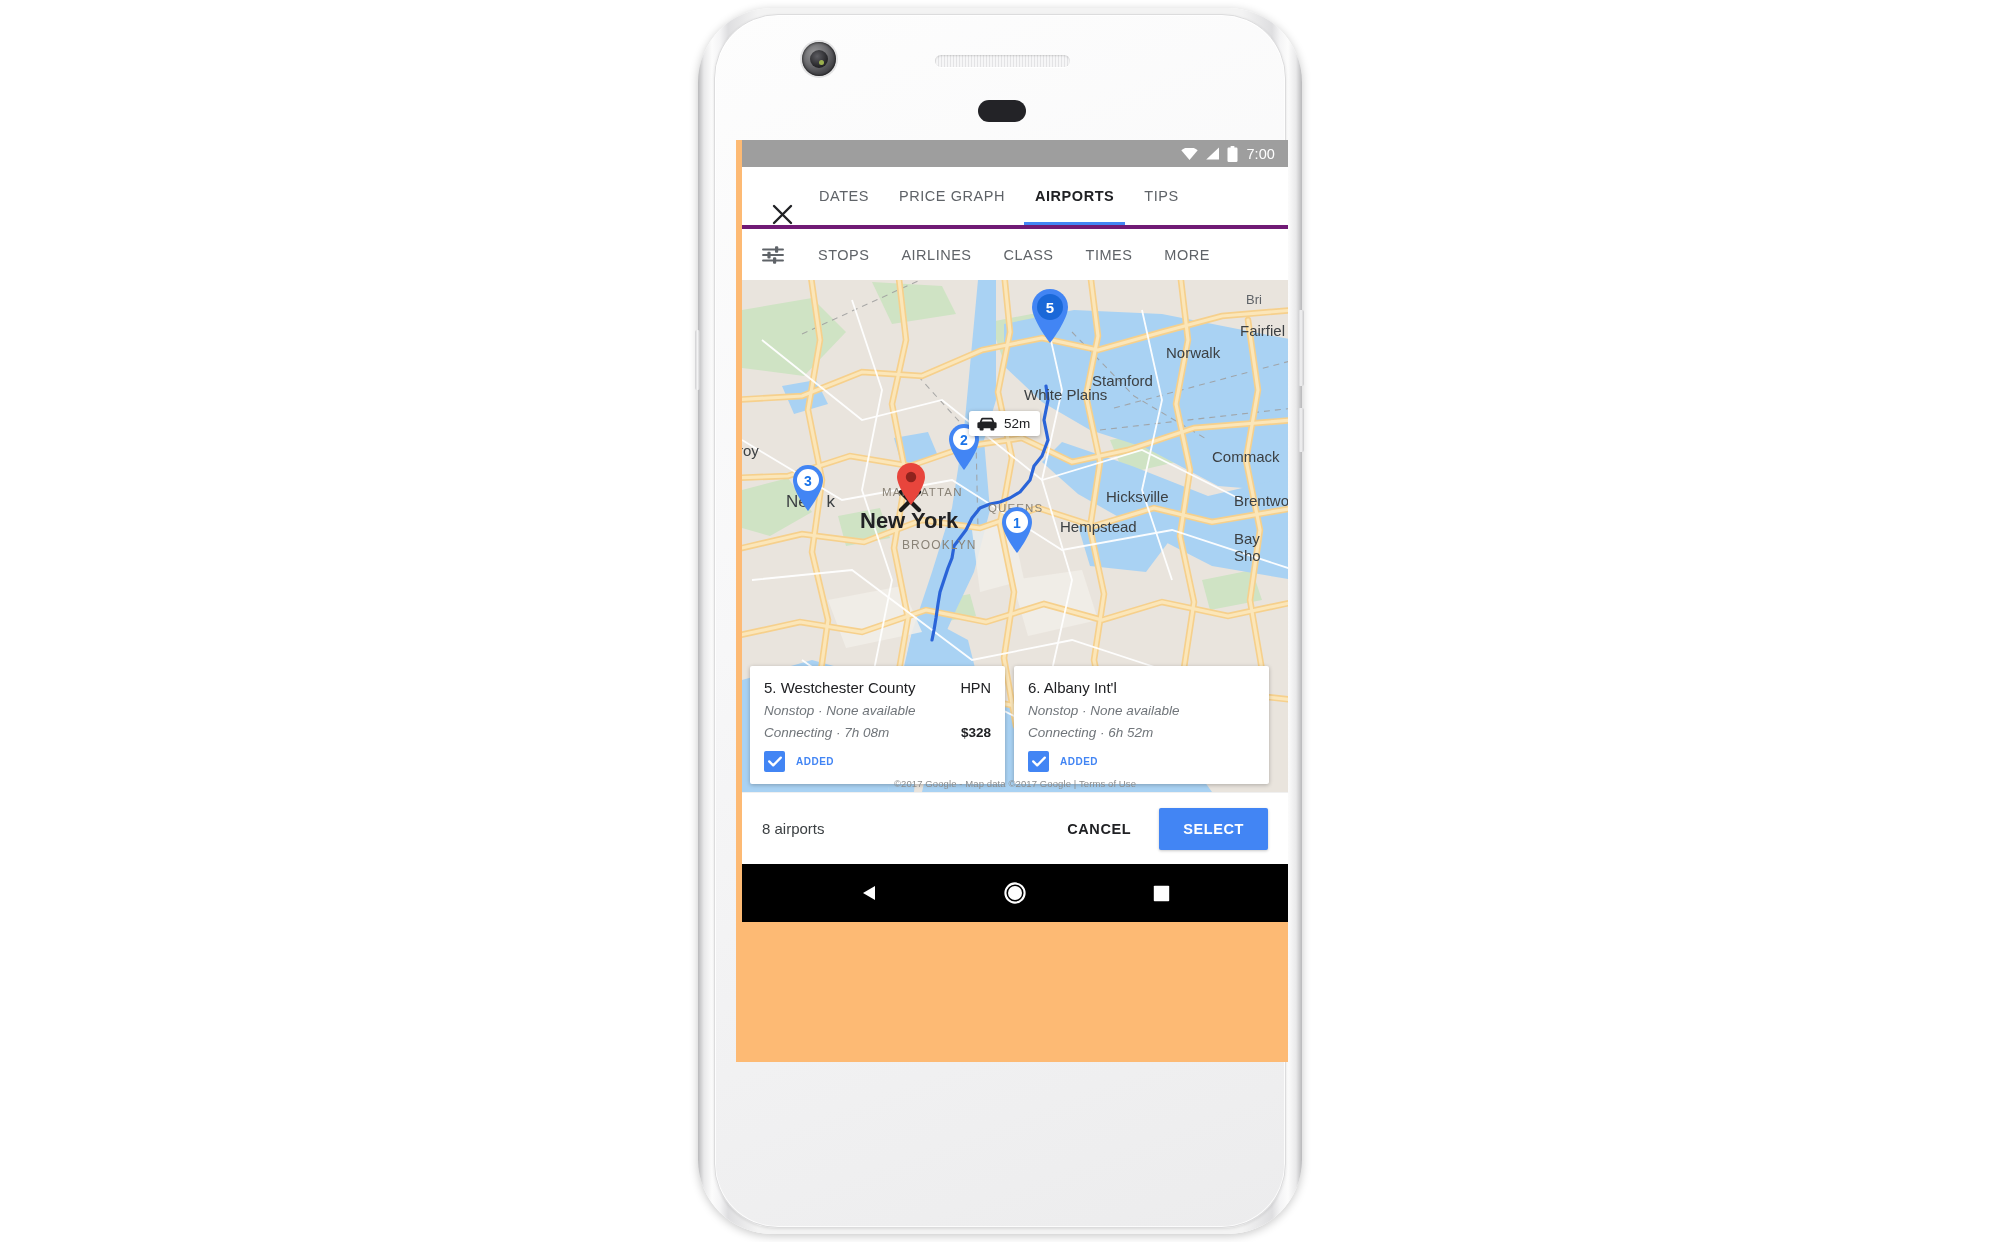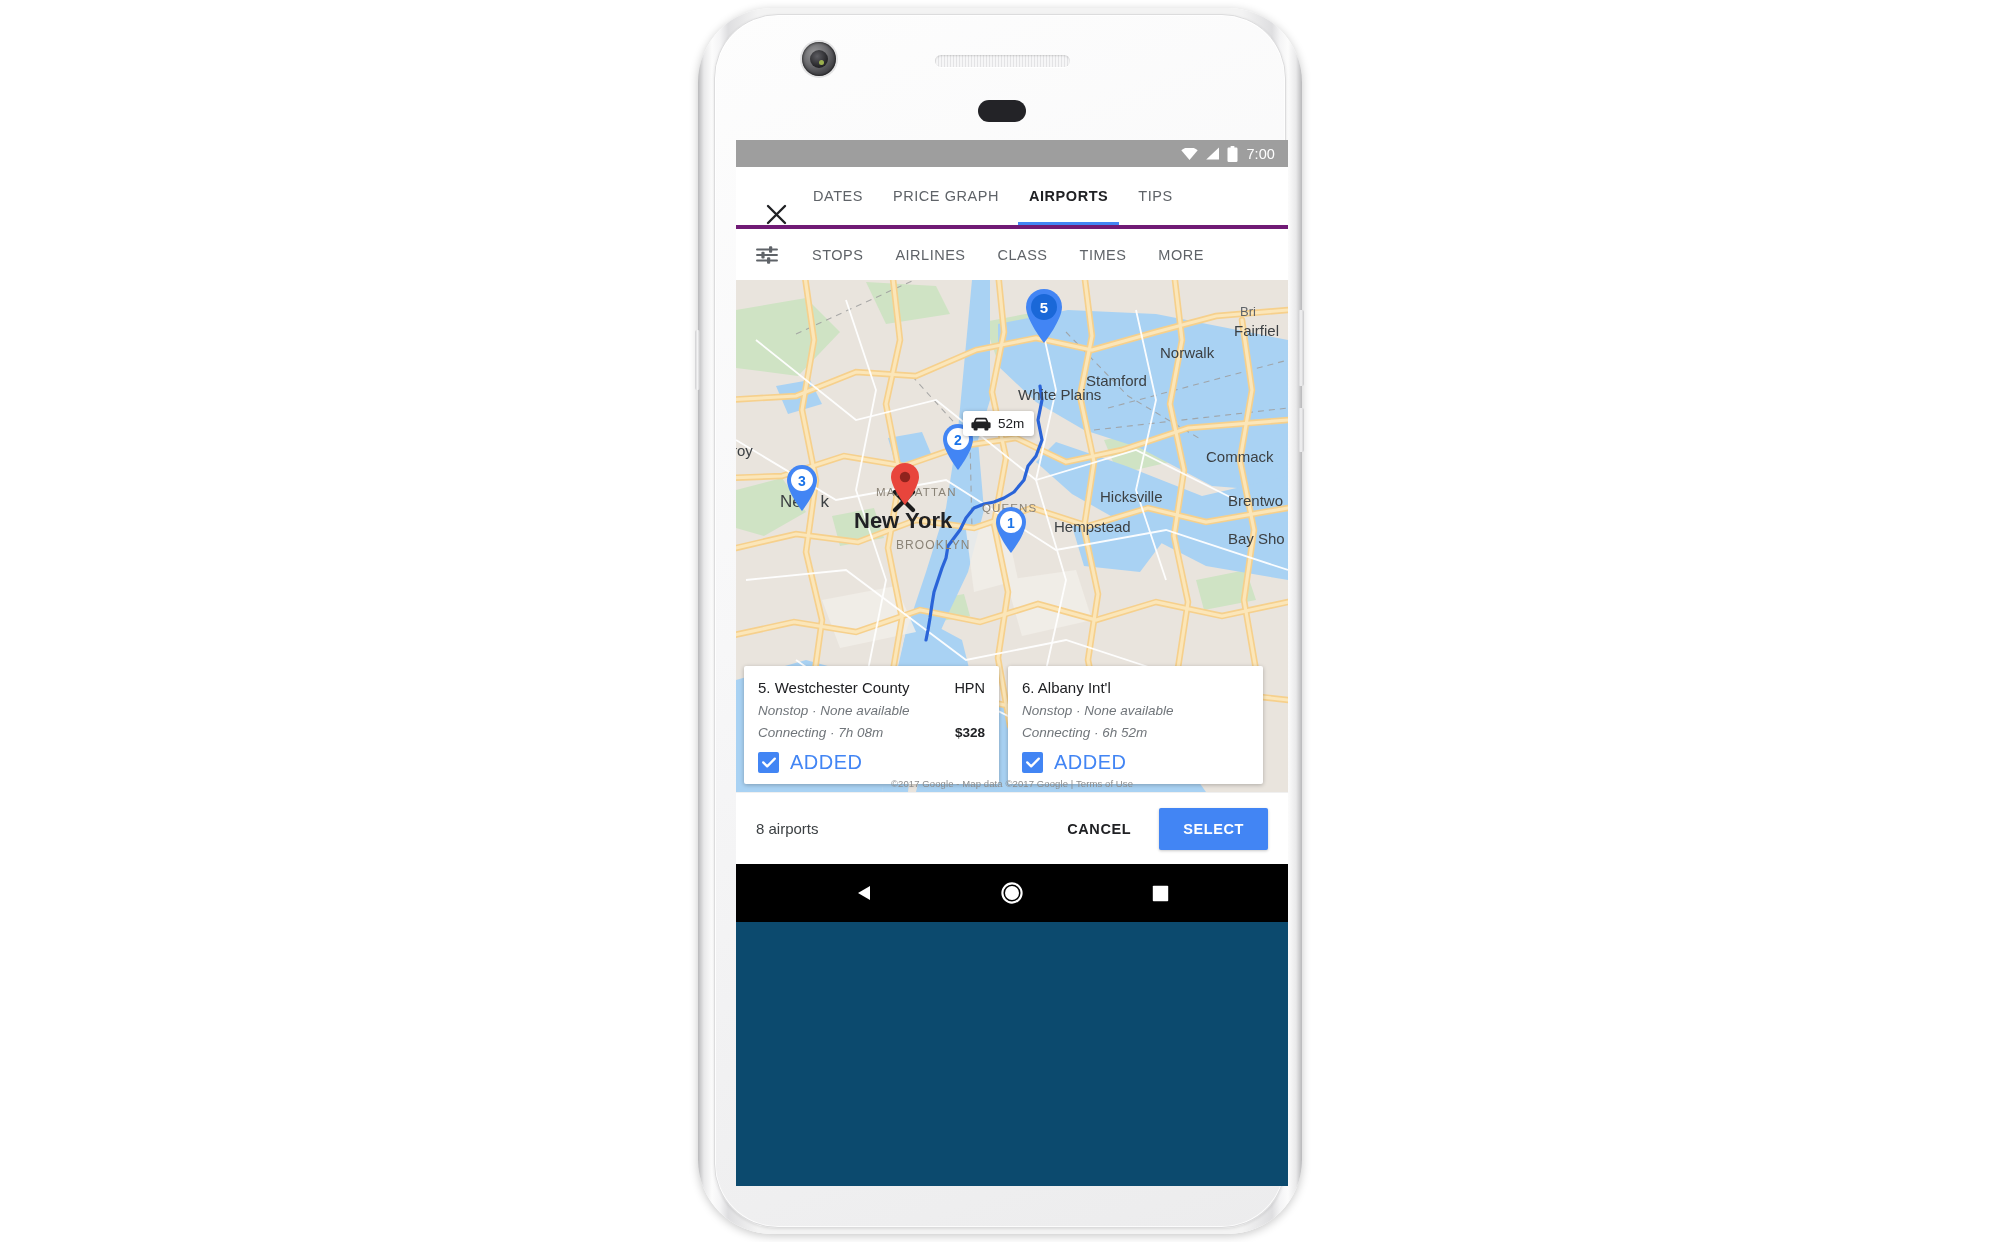--- a/index.html
+++ b/index.html
@@ -51,22 +51,22 @@
     background:repeating-linear-gradient(90deg,#e3e3e5 0 1.5px,#f6f6f7 1.5px 3px);
     box-shadow: inset 0 1px 2px rgba(0,0,0,.14), 0 1px 0 #fff;
   }
   .sensor-pill{
     position:absolute; left:978px; top:100px; width:48px; height:22px; border-radius:11px;
     background:#232327;
   }
 
   
   .screen{
-    position:absolute; left:736px; top:140px; width:552px; height:1046px;
-    background:#0c4a6e; overflow:hidden;
+    position:absolute; left:736px; top:140px; width:552px; height:922px;
+    background:#fdba74; overflow:hidden;padding-left:6px;
   }
 
   
   .statusbar{
     height:27px; background:#9e9e9e; display:flex; align-items:center; justify-content:flex-end;
     padding-right:13px; gap:8px;
   }
   .sb-icons{ display:flex; align-items:center; gap:7px; }
   .ico-wifi{ width:17px; height:12px; }
   .ico-sig{ width:15px; height:13px; }
@@ -136,21 +136,21 @@
   .acard-name{ font-size:15px; color:#202124; }
   .acard-code{ font-size:14.5px; color:#202124; }
   .acard-line{ display:flex; justify-content:space-between; align-items:baseline; margin-top:7px; }
   .acard-sub{ font-size:13.5px; color:#70757a;font-style:italic; }
   .acard-price{ font-size:13.5px; color:#202124; font-weight:bold; }
   .acard-add{ display:flex; align-items:center; gap:11px; margin-top:11px; cursor:pointer; }
   .cb{
     width:21px; height:21px; border-radius:2px; background:#4285f4;
     display:flex; align-items:center; justify-content:center;
   }
-  .added-txt{ font-size:20px; color:#4285f4; letter-spacing:.5px; }
+  .added-txt{ font-size:10px; color:#4285f4; letter-spacing:.5px;font-weight:bold; }
 
   .attribution{
     position:absolute; left:0; right:0; bottom:3px; text-align:center;
     font-size:9.5px; color:#8d8d8d; letter-spacing:.1px;
   }
 
   
   .actionbar{
     height:72px; background:#fff; display:flex; align-items:center;
     padding:0 20px; border-top:1px solid #f0f0f0;
@@ -343,21 +343,21 @@
         <g stroke="#1b1b1b" stroke-width="4.2" stroke-linecap="round">
           <line x1="159" y1="212" x2="177" y2="230"></line>
           <line x1="177" y1="212" x2="159" y2="230"></line>
         </g>
       </svg>
 
       <div style="position:absolute;left:282px;top:106px;font-size:15px;color:#3c4043;">White Plains</div>
       <div style="position:absolute;left:350px;top:92px;font-size:15px;color:#3c4043;">Stamford</div>
       <div style="position:absolute;left:424px;top:64px;font-size:15px;color:#3c4043;">Norwalk</div>
       <div style="position:absolute;left:498px;top:42px;font-size:15px;color:#3c4043;">Fairfiel</div>
-      <div style="position:absolute;left:504px;top:24px;font-size:13px;color:#5f6368;">Bri</div>
+      <div style="position:absolute;left:504px;top:12px;font-size:13px;color:#5f6368;">Bri</div>
       <div style="position:absolute;left:470px;top:168px;font-size:15px;color:#3c4043;">Commack</div>
       <div style="position:absolute;left:492px;top:212px;font-size:15px;color:#3c4043;">Brentwo</div>
       <div style="position:absolute;left:364px;top:208px;font-size:15px;color:#3c4043;">Hicksville</div>
       <div style="position:absolute;left:318px;top:238px;font-size:15px;color:#3c4043;">Hempstead</div>
       <div style="position:absolute;left:492px;top:250px;font-size:15px;color:#3c4043;">Bay Sho</div>
       <div style="position:absolute;left:-4px;top:162px;font-size:15px;color:#3c4043;">roy</div>
       <div style="position:absolute;left:44px;top:212px;font-size:17px;color:#3c4043;">Ne&nbsp;&nbsp;&nbsp;&nbsp;k</div>
       <div style="position:absolute;left:118px;top:228px;font-size:22px;font-weight:bold;color:#202124;">New York</div>
       <div style="position:absolute;left:140px;top:206px;font-size:11.5px;letter-spacing:1.2px;color:#8a8377;">MANHATTAN</div>
       <div style="position:absolute;left:160px;top:258px;font-size:12px;letter-spacing:1.1px;color:#8a8377;">BROOKLYN</div>

